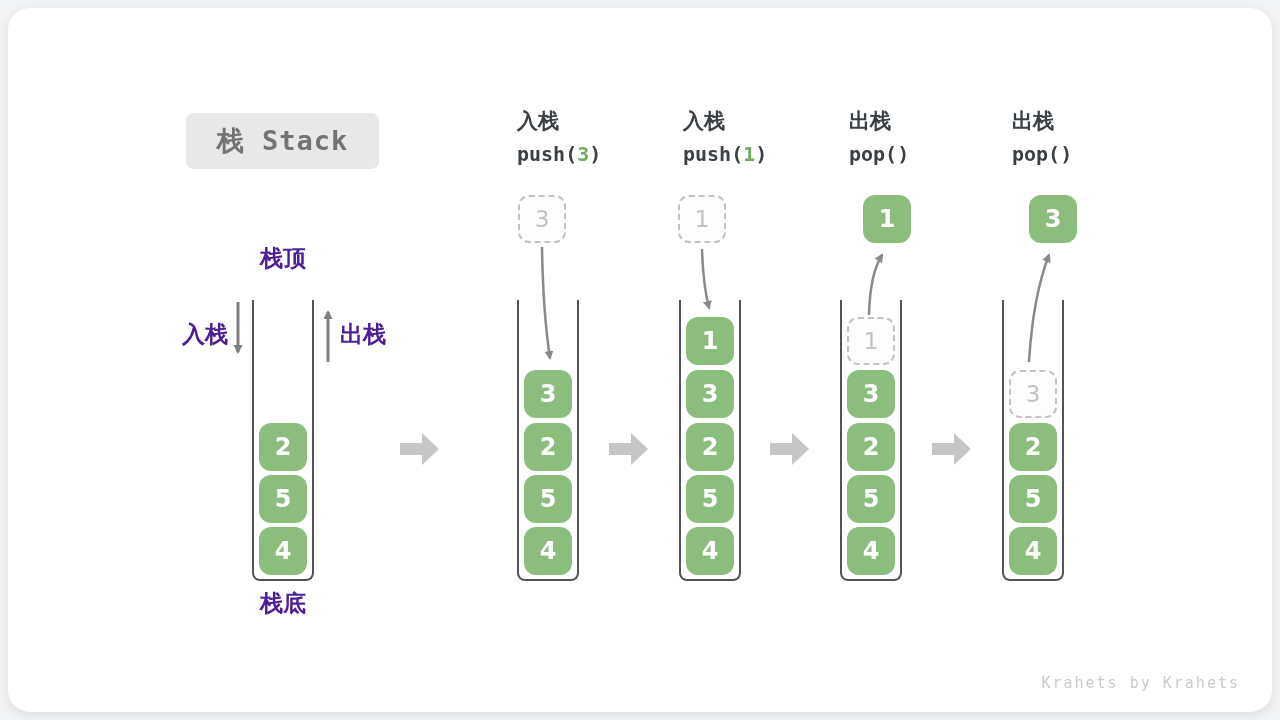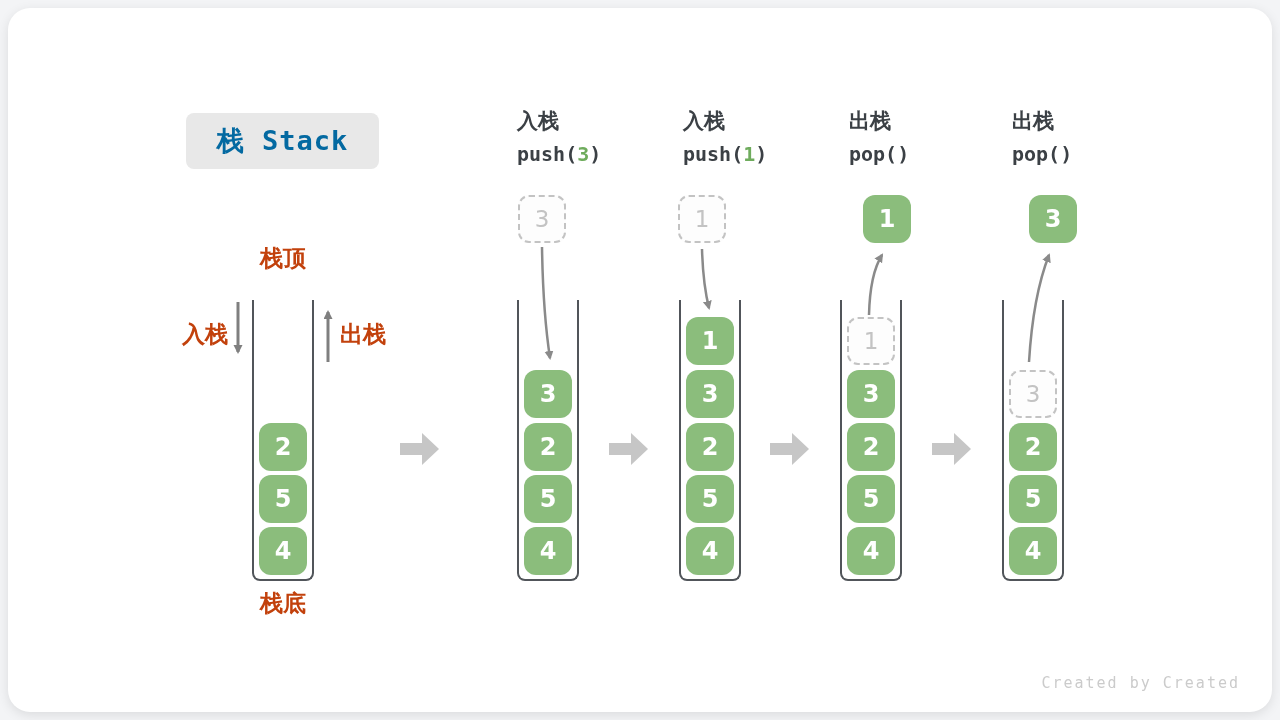--- a/index.html
+++ b/index.html
@@ -17,21 +17,21 @@
     box-shadow: 0 3px 12px rgba(0,0,0,0.10);
   }
   .stage { position: absolute; left: 0; top: 0; width: 1280px; height: 720px; }
 
   
   .title-badge {
     position: absolute; left: 186px; top: 113px; width: 193px; height: 56px;
     background: #e8e8e8; border-radius: 8px;
     display: flex; align-items: center; justify-content: center;
     font-family: "DejaVu Sans Mono", "Liberation Mono", monospace;
-    font-size: 27px; font-weight: 700; color: #0369a1; letter-spacing: 1px;
+    font-size: 27px; font-weight: 700; color: #737373; letter-spacing: 1px;
   }
 
   
   .op { position: absolute; top: 106px; }
   .op-name { font-size: 21px; font-weight: 700; color: #3b4045; line-height: 30px; }
   .op-code {
     font-family: "DejaVu Sans Mono", "Liberation Mono", monospace;
     font-size: 20px; font-weight: 600; color: #3b4045; line-height: 36px;
   }
   .op-code .arg { color: #6fac5d; font-weight: 700; }
@@ -56,21 +56,21 @@
     border-left: 2px solid #51555a; border-right: 2px solid #51555a;
     border-bottom: 2px solid #51555a;
     border-bottom-left-radius: 8px; border-bottom-right-radius: 8px;
     background: #ffffff;
   }
   .well .cell, .well .ghost { left: 50%; margin-left: -24px; }
   .slot0 { top: 17px; } .slot1 { top: 70px; } .slot2 { top: 123px; }
   .slot3 { top: 175px; } .slot4 { top: 227px; }
 
   
-  .side-label { position: absolute; font-size: 23px; font-weight: 700; color: #c2410c; white-space: nowrap; }
+  .side-label { position: absolute; font-size: 23px; font-weight: 700; color: #4c1d95; white-space: nowrap; }
 
   .watermark {
     position: absolute; top: 674px; right: 40px;
     font-family: "DejaVu Sans Mono", "Liberation Mono", monospace;
     font-size: 15px; color: #cbcbcb; letter-spacing: 2px;
   }
 
   svg.overlay { position: absolute; left: 0; top: 0; pointer-events: none; }
 </style>
 </head>
@@ -159,15 +159,15 @@
 
     <path d="M869,315 Q870,274 882,255" fill="none" stroke="#8a8a8a" stroke-width="2.5" marker-end="url(#ah-mid)"></path>
     <path d="M1029,362 Q1033,296 1049,255" fill="none" stroke="#8a8a8a" stroke-width="2.5" marker-end="url(#ah-mid)"></path>
 
     <path d="M0,12 L22,12 L22,2 L39,18 L22,34 L22,24 L0,24 Z" transform="translate(400,431)" fill="#c6c6c6"></path>
     <path d="M0,12 L22,12 L22,2 L39,18 L22,34 L22,24 L0,24 Z" transform="translate(609,431)" fill="#c6c6c6"></path>
     <path d="M0,12 L22,12 L22,2 L39,18 L22,34 L22,24 L0,24 Z" transform="translate(770,431)" fill="#c6c6c6"></path>
     <path d="M0,12 L22,12 L22,2 L39,18 L22,34 L22,24 L0,24 Z" transform="translate(932,431)" fill="#c6c6c6"></path>
   </svg>
 
-  <div class="watermark">Created by Created</div>
+  <div class="watermark">Krahets by Krahets</div>
 
 </div>
 
 </body></html>

